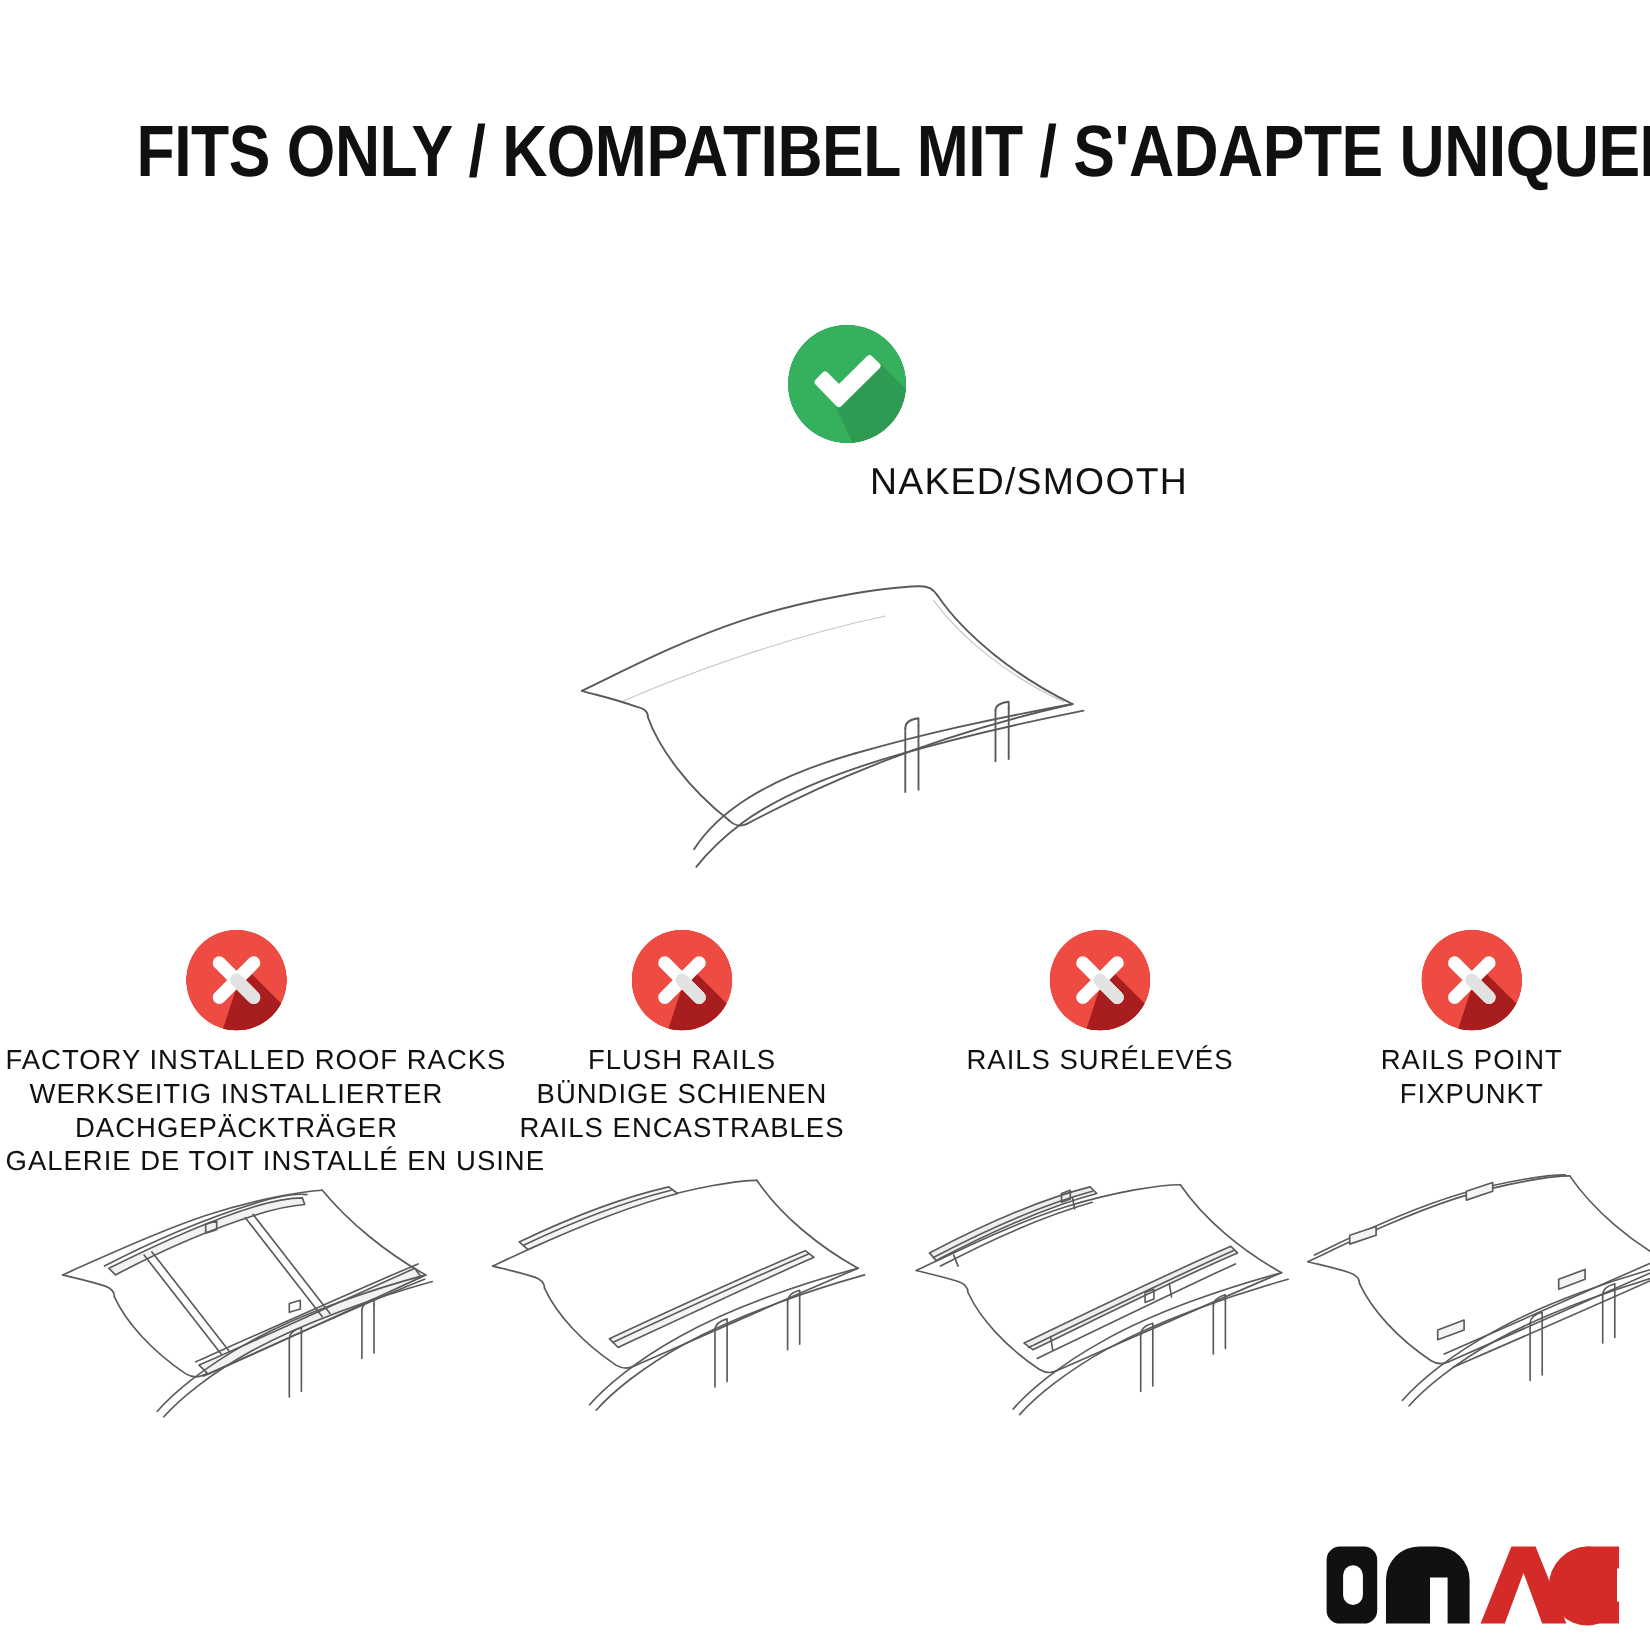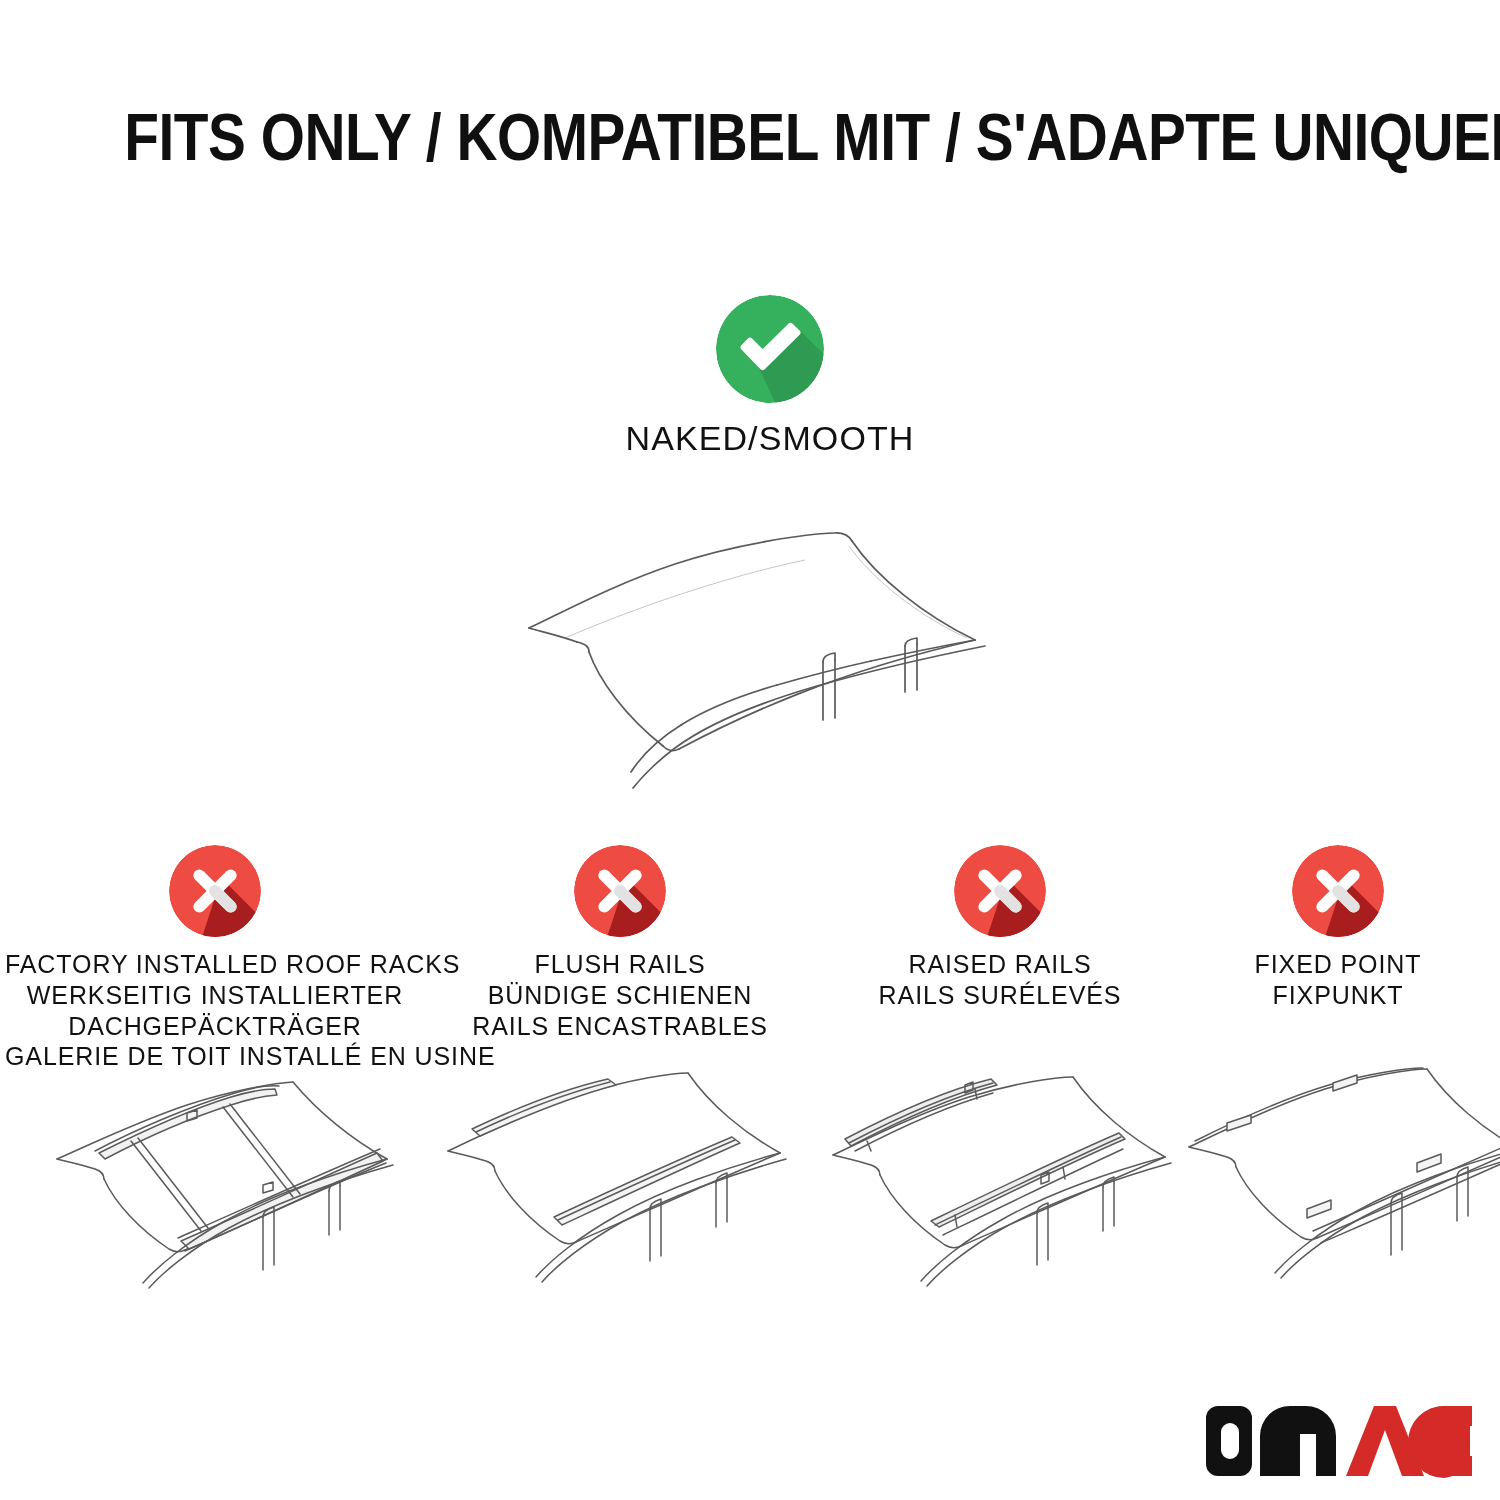--- a/index.html
+++ b/index.html
@@ -46,21 +46,21 @@
     overflow: hidden;
   }
   .badge svg { display: block; width: 100%; height: 100%; }
 
   
   .primary-block {
     position: absolute;
     left: 460px;
     top: 295px;
     width: 620px;
-    text-align: center;
+    text-align: right;
   }
   .badge-ok {
     position: relative;
     margin: 0 auto;
     width: 108px;
     height: 108px;
   }
   .label-stack {
     margin-top: 14px;
     font-size: 34px;
@@ -266,21 +266,20 @@
           <path d="M57 36 L100 79 L100 100 L36 100 Z" fill="#A81D1D"></path>
           <g stroke="#FFFFFF" stroke-width="13" stroke-linecap="round">
             <line x1="33" y1="33" x2="67" y2="67"></line>
             <line x1="67" y1="33" x2="33" y2="67"></line>
           </g>
           <line x1="50" y1="50" x2="67" y2="67" stroke="#E2E2E2" stroke-width="13" stroke-linecap="round"></line>
         </g>
       </svg>
     </div>
     <div class="excl-label">
-      <span class="ln">RAISED RAILS</span>
       <span class="ln">RAILS SURÉLEVÉS</span>
     </div>
   </div>
 
   <div class="excl-col c3">
     <div class="badge badge-no">
       <svg viewBox="0 0 100 100" aria-hidden="true">
         <defs>
             <clipPath id="noClip3">
               <circle cx="50" cy="50" r="50"></circle>
@@ -291,21 +290,21 @@
           <path d="M57 36 L100 79 L100 100 L36 100 Z" fill="#A81D1D"></path>
           <g stroke="#FFFFFF" stroke-width="13" stroke-linecap="round">
             <line x1="33" y1="33" x2="67" y2="67"></line>
             <line x1="67" y1="33" x2="33" y2="67"></line>
           </g>
           <line x1="50" y1="50" x2="67" y2="67" stroke="#E2E2E2" stroke-width="13" stroke-linecap="round"></line>
         </g>
       </svg>
     </div>
     <div class="excl-label">
-      <span class="ln">FIXED POINT</span>
+      <span class="ln">RAILS POINT</span>
       <span class="ln">FIXPUNKT</span>
     </div>
   </div>
 </div>
 
 <div class="roof-small r0">
   <svg viewBox="0 0 400 235" aria-hidden="true">
     <g fill="none" stroke="#5A5A5A" stroke-width="1.5" stroke-linecap="round" stroke-linejoin="round">
 
       <path d="M22 104 C54 90 104 66 152 50 C198 35 240 28 258 27"></path>

